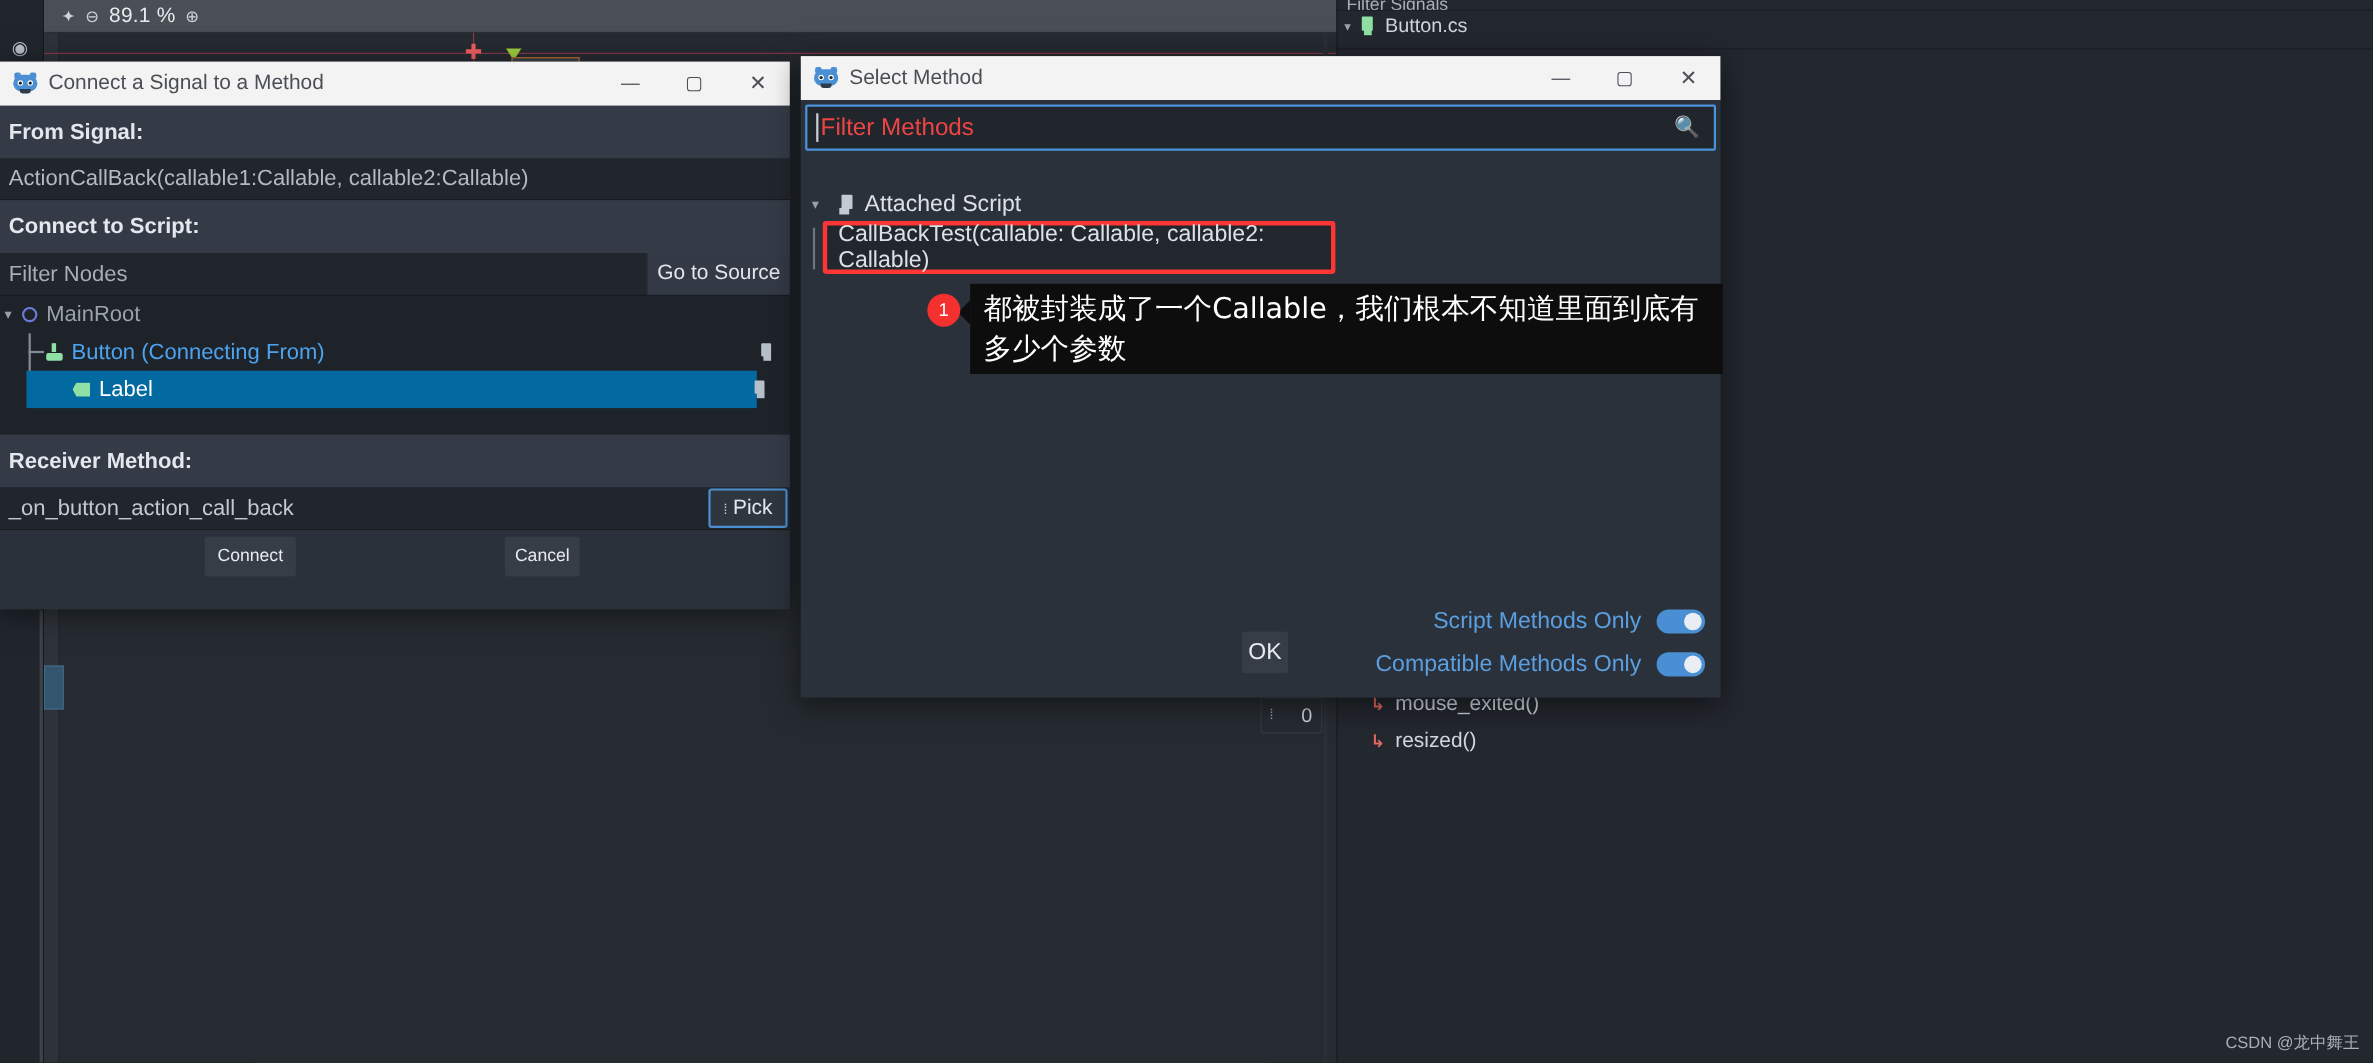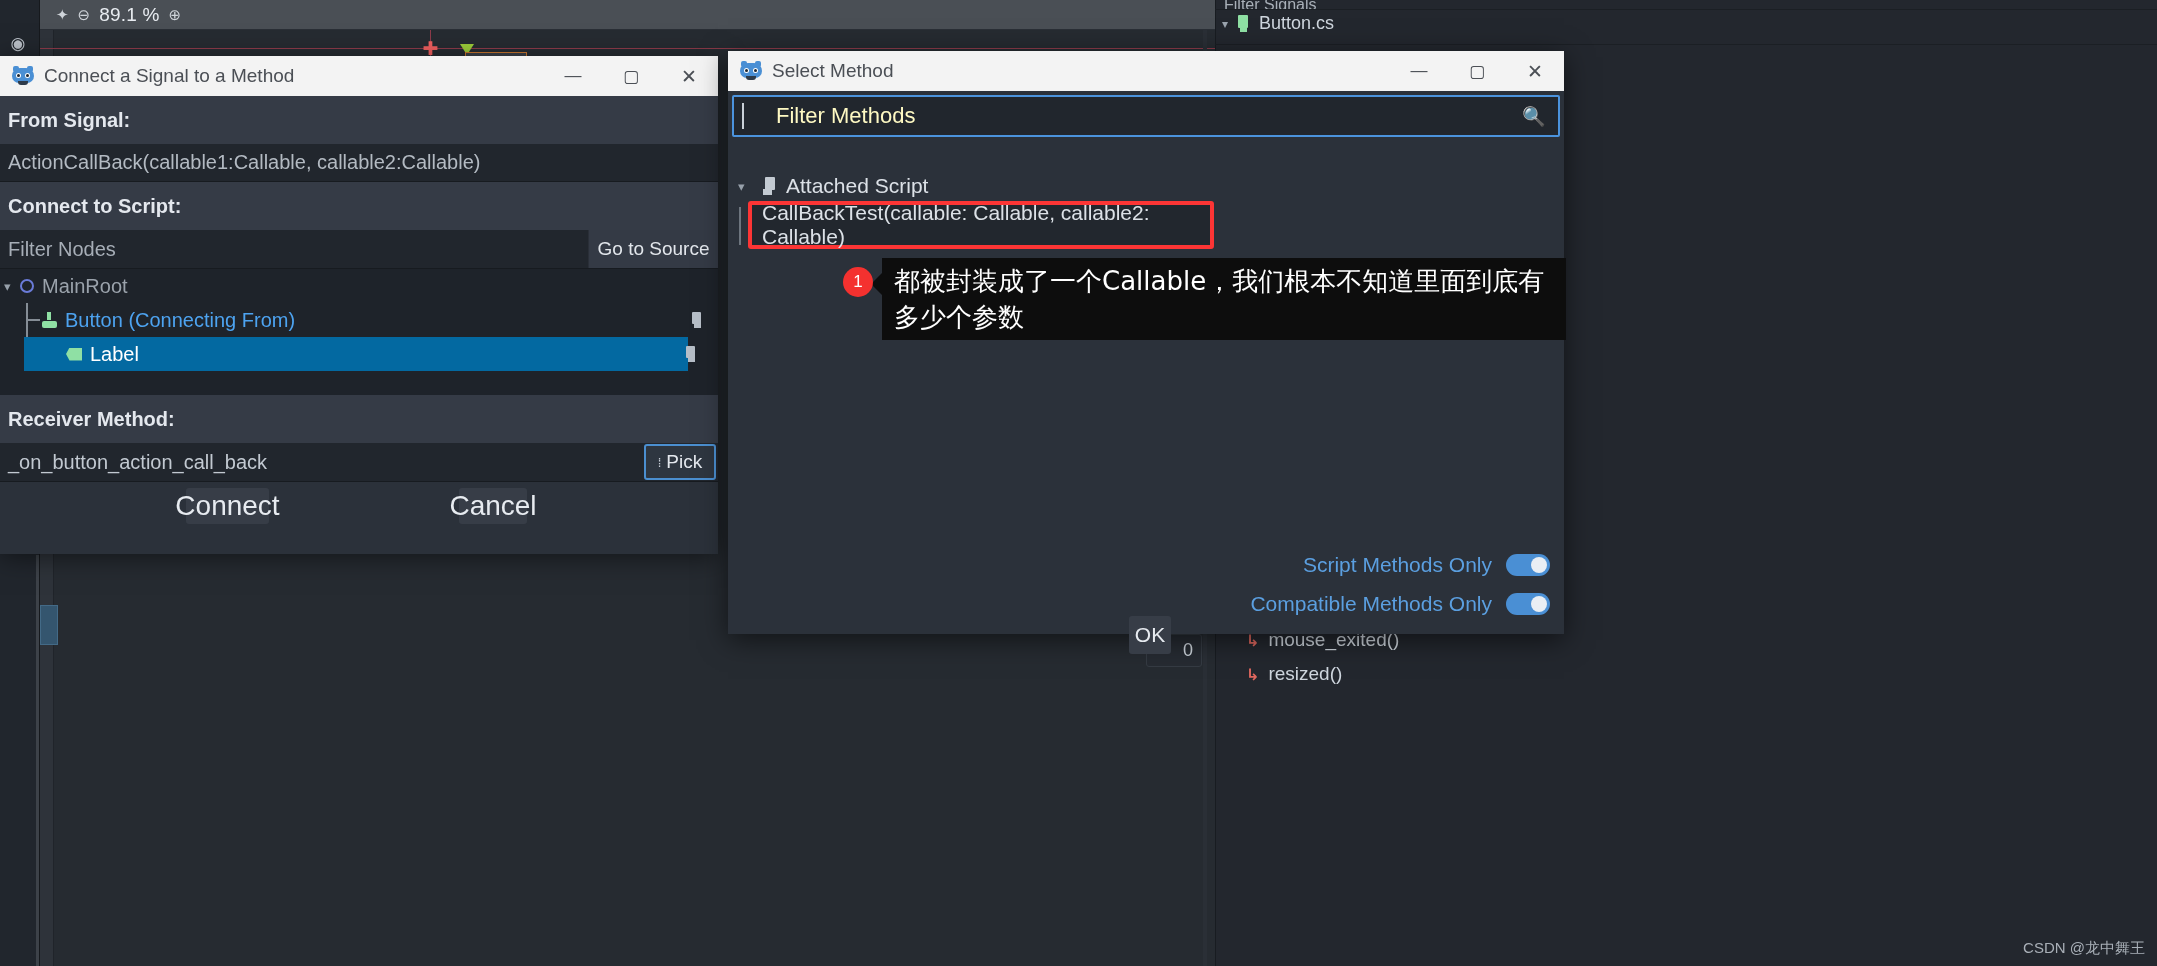--- a/index.html
+++ b/index.html
@@ -258,37 +258,37 @@
   .toggle::after {
     content: ""; position: absolute; left: 2px; top: 2px; width: 13px; height: 13px;
     background: #e8ecf1; border-radius: 50%;
   }
   .dlg-buttons {
     position: relative; height: 72px; background: #2b313a;
   }
   .flat-btn {
     position: absolute; background: #373d47; color: #e7ebf0;
     border-radius: 3px; display: flex; align-items: center; justify-content: center;
-    font-size: 28px;
+    font-size: 16px;
   }
   #connect-btn { left: 186px; top: 6px; width: 83px; height: 36px; }
   #cancel-btn  { left: 459px; top: 6px; width: 68px; height: 36px; }
 
   
   #select-method-dialog { left: 728px; top: 51px; width: 836px; height: 583px; }
   #select-method-dialog .inner { background: #2b313a; height: 543px; position: relative; }
   .filter-methods {
     position: absolute; left: 4px; top: 4px; width: 828px; height: 42px;
     background: #21262d; border: 2px solid #4b93dd; border-radius: 2px;
     display: flex; align-items: center; padding-left: 8px;
   }
   .fm-caret {
     width: 2px; height: 26px; background: #c9d0d8; margin-right: 2px;
   }
-  .fm-ph { color: #fef9c3; font-size: 22px; margin-left: 30px; }
+  .fm-ph { color: #ef4444; font-size: 22px; }
   .fm-search {
     position: absolute; right: 12px; top: 50%; transform: translateY(-50%);
     color: #c6cdd5; font-size: 19px;
   }
   .m-tree-row {
     position: absolute; display: flex; align-items: center; font-size: 21px;
     color: #dce1e7;
   }
   .m-attached { left: 10px; top: 83px; gap: 8px; }
   .ico-attached {
@@ -318,21 +318,21 @@
   .toggle-row .tlabel { color: #5b9fe0; font-size: 21px; }
   .toggle-on {
     width: 44px; height: 22px; background: #4a8fd4; border-radius: 11px;
     position: relative;
   }
   .toggle-on::after {
     content: ""; position: absolute; right: 3px; top: 3px; width: 16px; height: 16px;
     background: #e9eef4; border-radius: 50%;
   }
   #ok-btn {
-    position: absolute; left: 401px; top: 565px; width: 42px; height: 38px;
+    position: absolute; left: 401px; top: 523px; width: 42px; height: 38px;
     background: #373d47; color: #e7ebf0; border-radius: 3px;
     display: flex; align-items: center; justify-content: center; font-size: 21px;
   }
 
   
   .ann-badge {
     position: absolute; left: 843px; top: 267px; width: 30px; height: 30px;
     background: #f4312f; border-radius: 50%; color: #fff; font-size: 17px;
     display: flex; align-items: center; justify-content: center; z-index: 60;
     font-weight: 500;

